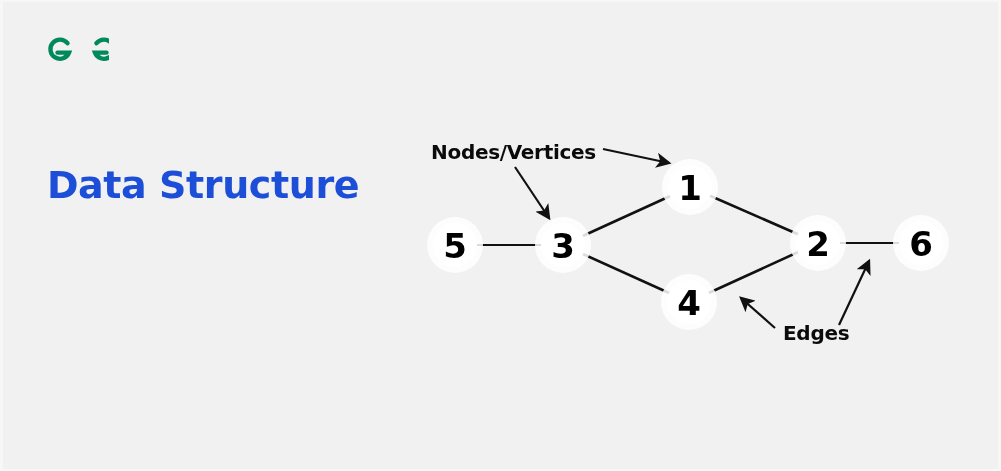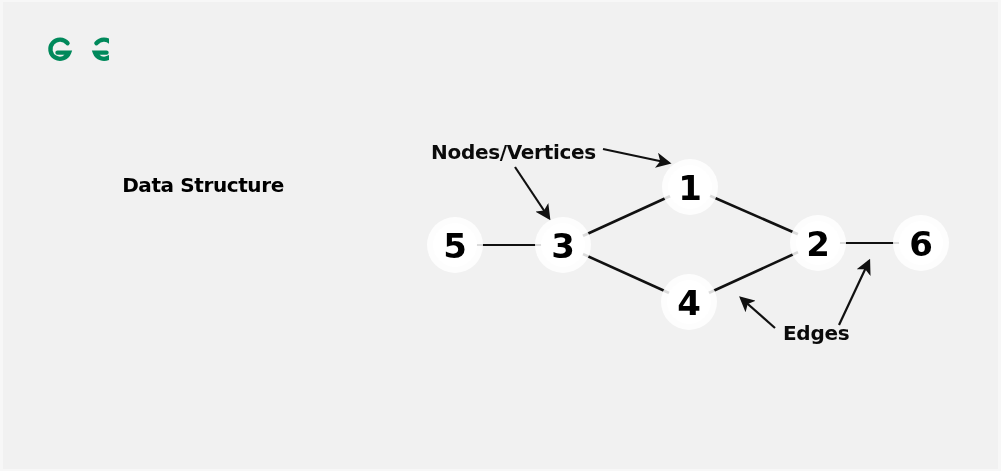--- a/index.html
+++ b/index.html
@@ -48,23 +48,23 @@
     font-family: "DejaVu Sans", sans-serif;
     font-size: 66px;
     font-weight: bold;
     color: #000000;
     letter-spacing: -1px;
     line-height: 76px;
     margin: 0;
   }
   #page-subtitle {
     font-family: "DejaVu Sans", sans-serif;
-    font-size: 20px;
-    font-weight: bold;
-    color: #000000;
+    font-size: 38px;
+    font-weight: bold;
+    color: #1d4ed8;
     letter-spacing: -0.4px;
     line-height: 38px;
     margin: 0;
     padding-top: 2px;
   }
 
   
   #graph-figure {
     position: absolute;
     left: 400px;

